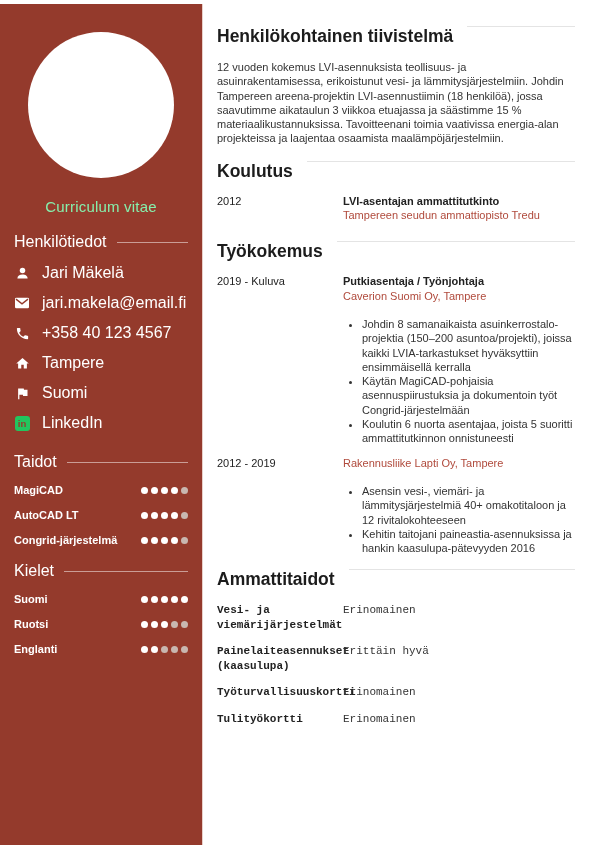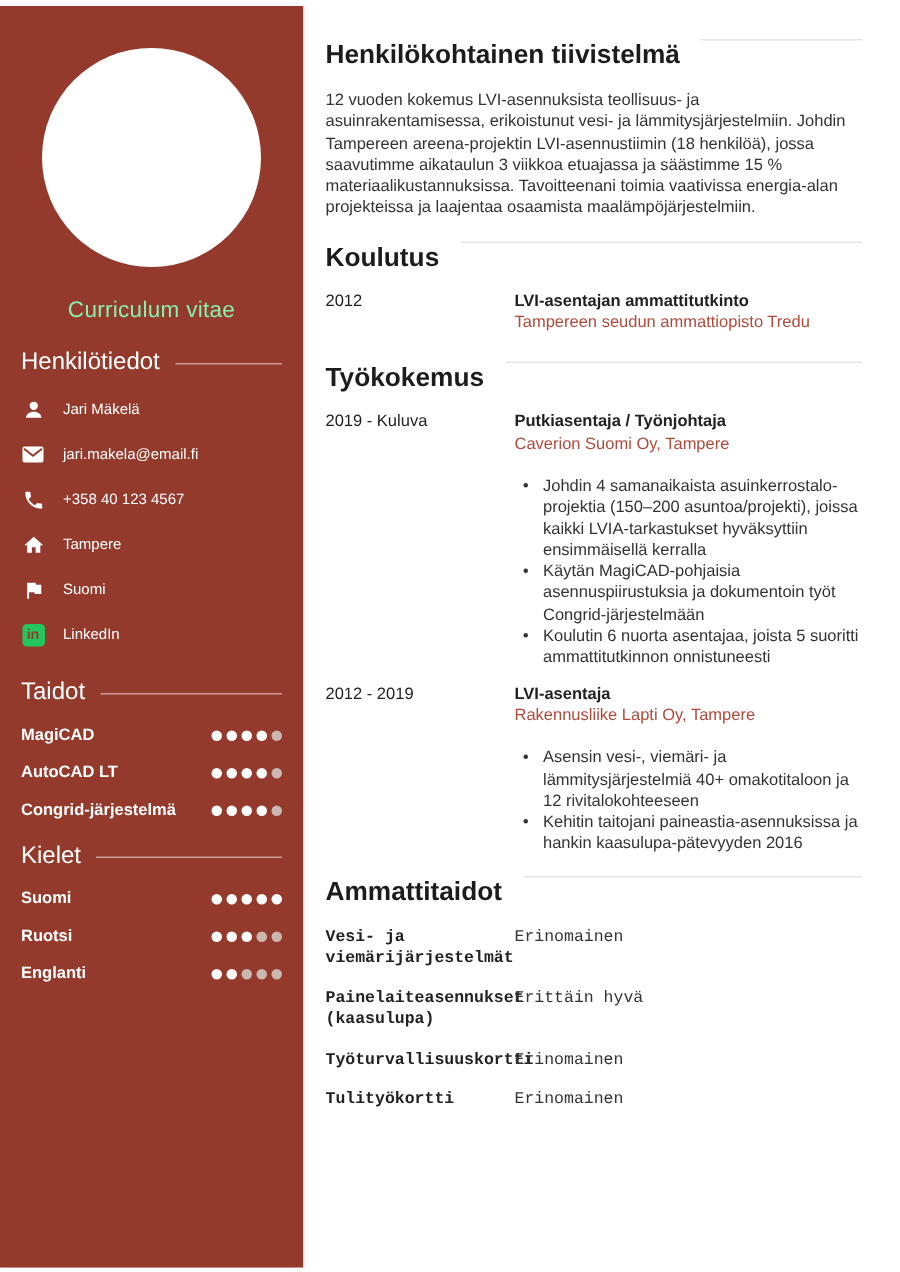--- a/index.html
+++ b/index.html
@@ -13,21 +13,21 @@
   .cv-label{margin-top:20px;text-align:center;font-size:15px;color:#86efac;letter-spacing:.2px;}
   .sb-heading{display:flex;align-items:center;gap:10px;font-size:16px;color:#fff;}
   .sb-heading .txt{white-space:nowrap;}
   .sb-line{flex:1;height:1px;background:var(--sidebar-line,rgba(255,255,255,.5));}
   .h-contact{margin-top:18px;}
   .h-skills{margin-top:22px;}
   .h-langs{margin-top:16px;}
   .contact-row{display:flex;align-items:center;gap:12px;margin-top:14px;height:16px;}
   .cicon{width:16px;height:16px;display:flex;align-items:center;justify-content:center;flex:none;}
   .cicon svg{display:block;}
-  .ctext{font-size:10px;color:#fff;}
+  .ctext{font-size:16px;color:#fff;}
   .li-box{width:15px;height:15px;background:#22c55e;border-radius:3px;color:var(--sidebar-bg,#943a2c);
           font-size:9.5px;font-weight:bold;display:flex;align-items:center;justify-content:center;}
   .mail-flap{stroke:var(--sidebar-bg,#943a2c);}
   .skill-row{display:flex;align-items:center;justify-content:space-between;margin-top:13px;height:12px;}
   .skill-label{font-size:11px;font-weight:bold;color:#fff;}
   .dots{display:flex;gap:3px;}
   .dot{width:7px;height:7px;border-radius:50%;background:var(--dot-off,#c9b7b0);}
   .dot.on{background:var(--dot-on,#ffffff);}
   
   .main{position:absolute;left:217px;top:4px;width:358px;}
@@ -218,31 +218,30 @@
       <span class="txt">Työkokemus</span>
       <span class="h-line"></span>
     </h2>
 
     <div class="entry">
       <div class="period">2019 - Kuluva</div>
       <div class="entry-body">
         <div class="etitle">Putkiasentaja / Työnjohtaja</div>
         <div class="eorg">Caverion Suomi Oy, Tampere</div>
         <ul class="bullets">
-          <li>Johdin 4 samanaikaista asuinkerrostalo-projektia (150–200 asuntoa/projekti), joissa kaikki LVIA-tarkastukset hyväksyttiin ensimmäisellä kerralla</li>
+          <li>Johdin 8 samanaikaista asuinkerrostalo-projektia (150–200 asuntoa/projekti), joissa kaikki LVIA-tarkastukset hyväksyttiin ensimmäisellä kerralla</li>
           <li>Käytän MagiCAD-pohjaisia asennuspiirustuksia ja dokumentoin työt Congrid-järjestelmään</li>
           <li>Koulutin 6 nuorta asentajaa, joista 5 suoritti ammattitutkinnon onnistuneesti</li>
         </ul>
       </div>
     </div>
 
     <div class="entry">
       <div class="period">2012 - 2019</div>
       <div class="entry-body">
-        <div class="etitle">LVI-asentaja</div>
         <div class="eorg">Rakennusliike Lapti Oy, Tampere</div>
         <ul class="bullets">
           <li>Asensin vesi-, viemäri- ja lämmitysjärjestelmiä 40+ omakotitaloon ja 12 rivitalokohteeseen</li>
           <li>Kehitin taitojani paineastia-asennuksissa ja hankin kaasulupa-pätevyyden 2016</li>
         </ul>
       </div>
     </div>
 
     <h2 class="m-heading mh-comp">
       <span class="txt">Ammattitaidot</span>

